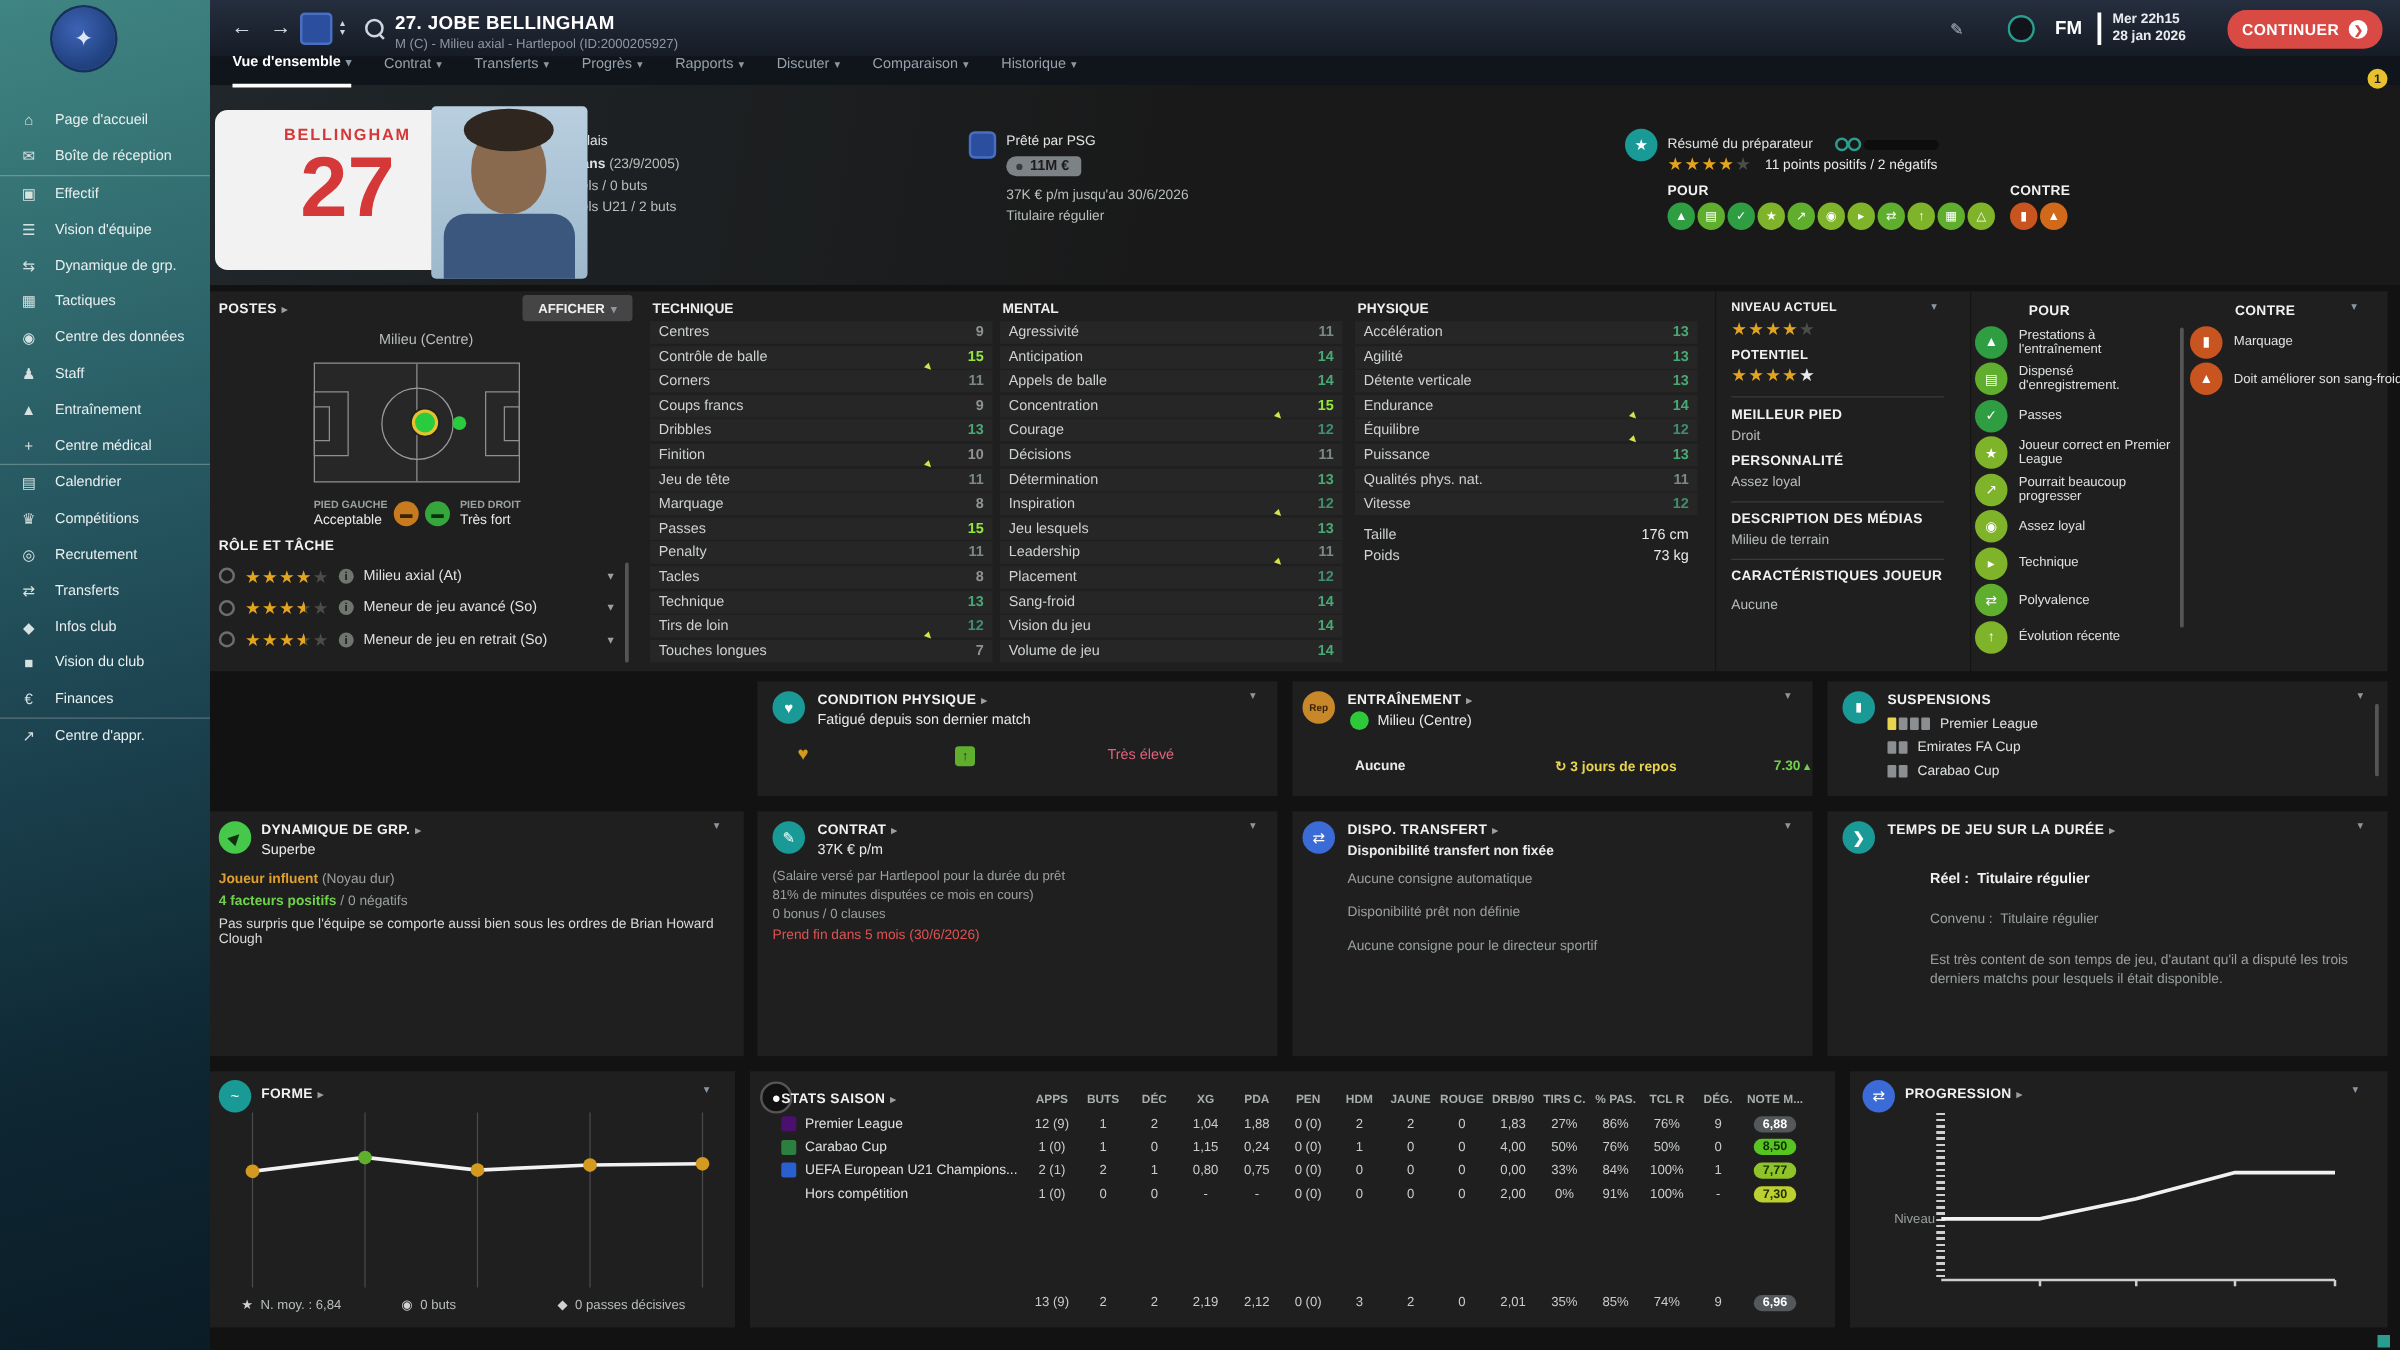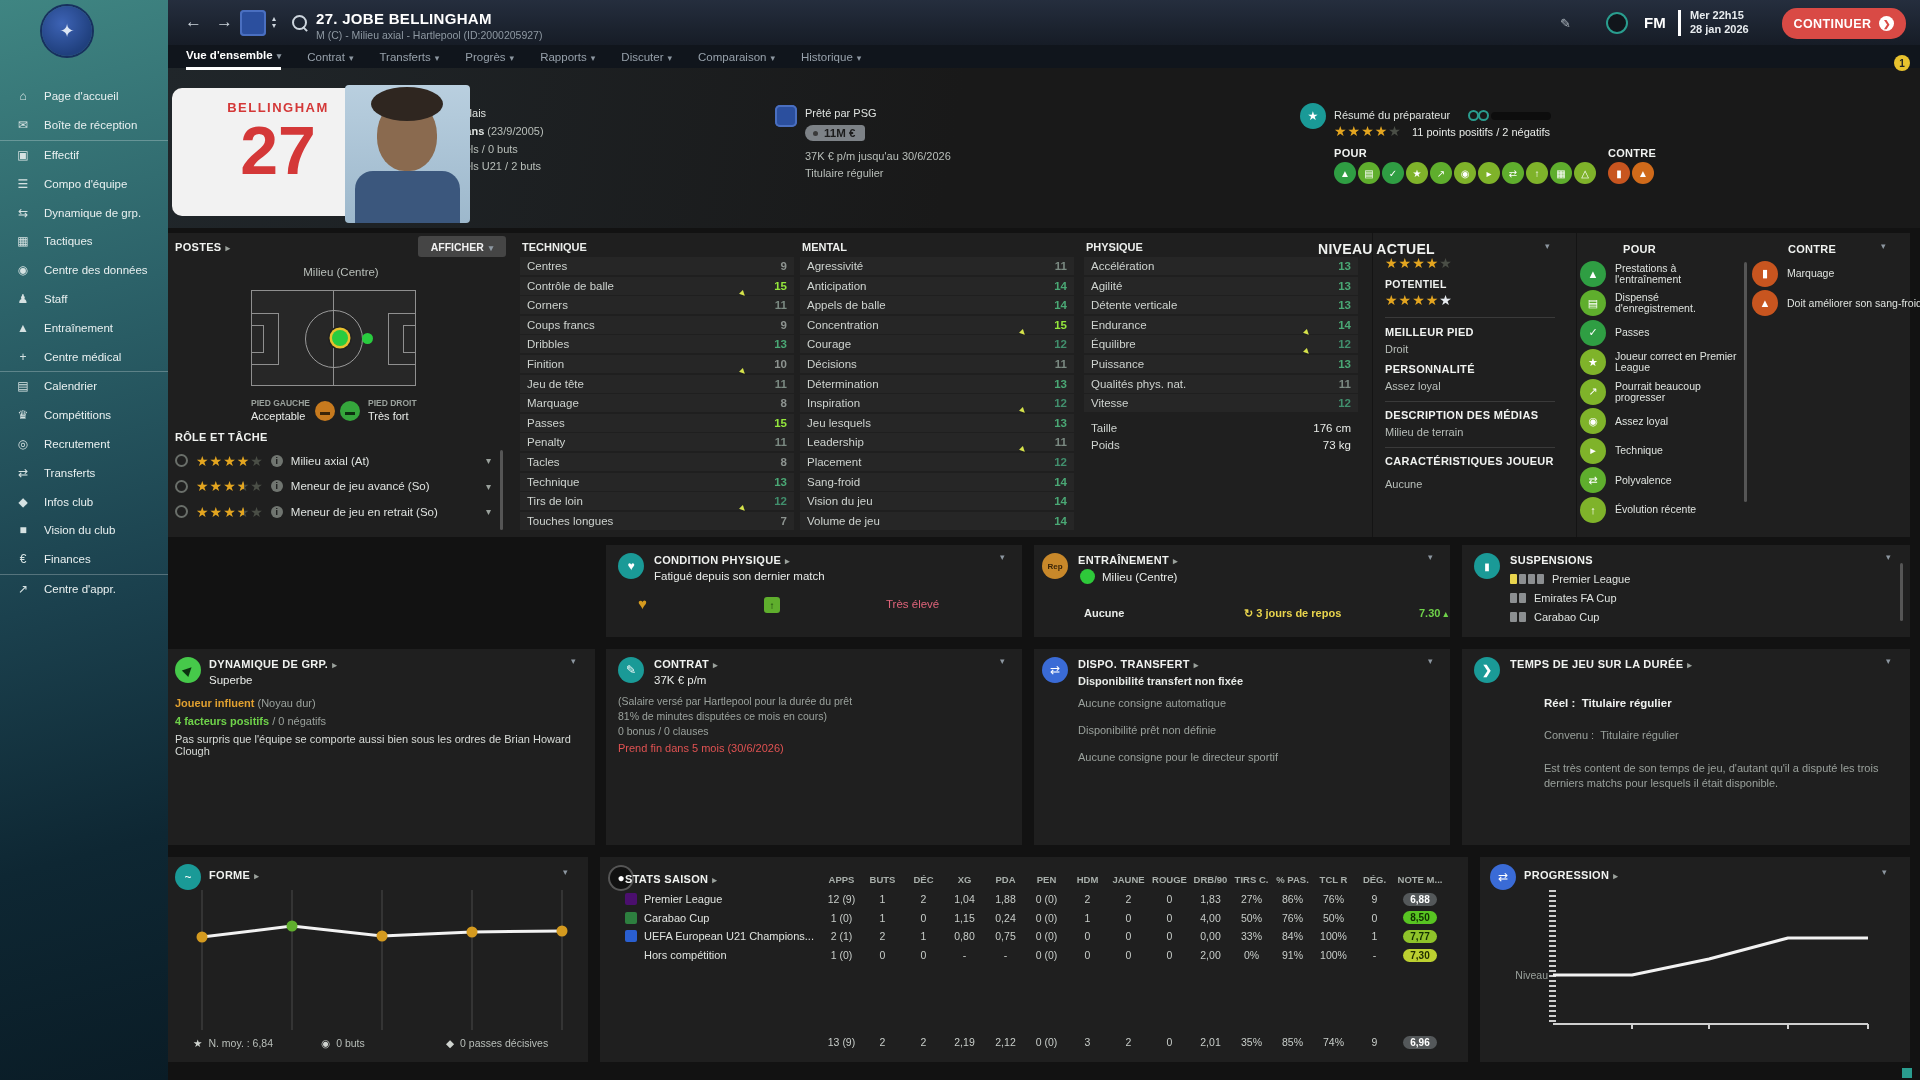--- a/index.html
+++ b/index.html
@@ -2,21 +2,21 @@
 <html><head>
 <meta charset="utf-8">
 <style>
   html,body{margin:0;padding:0;background:#000;}
   #app{position:relative;width:1920px;height:1080px;background:#121212;overflow:hidden;
        font-family:"Liberation Sans",sans-serif;color:#dfe3e0;font-size:11px;}
   .abs{position:absolute;}
   
   #topbar{left:0;top:0;width:1920px;height:45px;background:linear-gradient(180deg,#252e3e,#161c26);z-index:5;}
   #tabbar{left:168px;top:45px;width:1752px;height:23px;background:#10151c;display:flex;align-items:center;gap:26px;padding-left:18px;box-sizing:border-box;z-index:5;}
-  .tab{color:#97a1ab;font-size:11.5px;cursor:pointer;height:23px;display:flex;align-items:center;gap:4px;}
+  .tab{color:#97a1ab;font-size:11.5px;cursor:pointer;height:23px;display:flex;align-items:flex-start;gap:4px;}
   .tab.active{color:#fff;border-bottom:3px solid #fff;font-weight:bold;}
   .chev::after{content:"▾";font-size:9px;color:#8d97a1;}
   .navarrow{color:#cdd5dd;font-size:17px;cursor:pointer;}
   .minibadge{width:26px;height:26px;border-radius:4px;background:#2b4f9e;box-shadow:inset 0 0 0 2px #4a6fc0;}
   .updown{display:flex;flex-direction:column;line-height:7px;font-size:8px;color:#cdd5dd;}
   #search-icon{width:11px;height:11px;border:2px solid #cdd5dd;border-radius:50%;}
   #search-icon::after{content:"";position:absolute;width:2px;height:6px;background:#cdd5dd;transform:rotate(-45deg);margin-left:10px;margin-top:9px;}
   #pg-title{font-size:15px;font-weight:bold;color:#fff;letter-spacing:.3px;}
   #pg-sub{font-size:10.5px;color:#8e98a2;margin-top:2px;}
   #continue-btn{background:#d94a45;color:#fff;font-weight:bold;font-size:12.5px;border-radius:15px;
@@ -175,21 +175,21 @@
           <span class="ico">✉</span>
           <span>Boîte de réception</span>
         </div>
         <div class="side-sep"></div>
         <div class="side-item">
           <span class="ico">▣</span>
           <span>Effectif</span>
         </div>
         <div class="side-item">
           <span class="ico">☰</span>
-          <span>Compo d'équipe</span>
+          <span>Vision d'équipe</span>
         </div>
         <div class="side-item">
           <span class="ico">⇆</span>
           <span>Dynamique de grp.</span>
         </div>
         <div class="side-item">
           <span class="ico">▦</span>
           <span>Tactiques</span>
         </div>
         <div class="side-item">
@@ -579,21 +579,21 @@
           <span class="vl">176 cm</span>
         </div>
         <div class="irow">
           <span class="nm">Poids</span>
           <span class="vl">73 kg</span>
         </div>
       </div>
 
     <div class="vdiv" style="left:1209px;top:0;height:304px;"></div>
 
-    <div class="abs ptitle" style="left:1155px;top:8px;font-size:14px;">NIVEAU ACTUEL</div>
+    <div class="abs ptitle" style="left:1222px;top:8px;font-size:10px;">NIVEAU ACTUEL</div>
     <div class="abs panel-chev chev" style="left:1382px;top:7px;"></div>
     <div class="abs stars" id="current-stars" style="left:1222px;top:23px;">
         <span class="st f">★</span>
         <span class="st f">★</span>
         <span class="st f">★</span>
         <span class="st f">★</span>
         <span class="st e">★</span>
       </div>
     <div class="abs ptitle" style="left:1222px;top:45px;font-size:10.5px;">POTENTIEL</div>
     <div class="abs stars" id="potential-stars" style="left:1222px;top:60px;">

